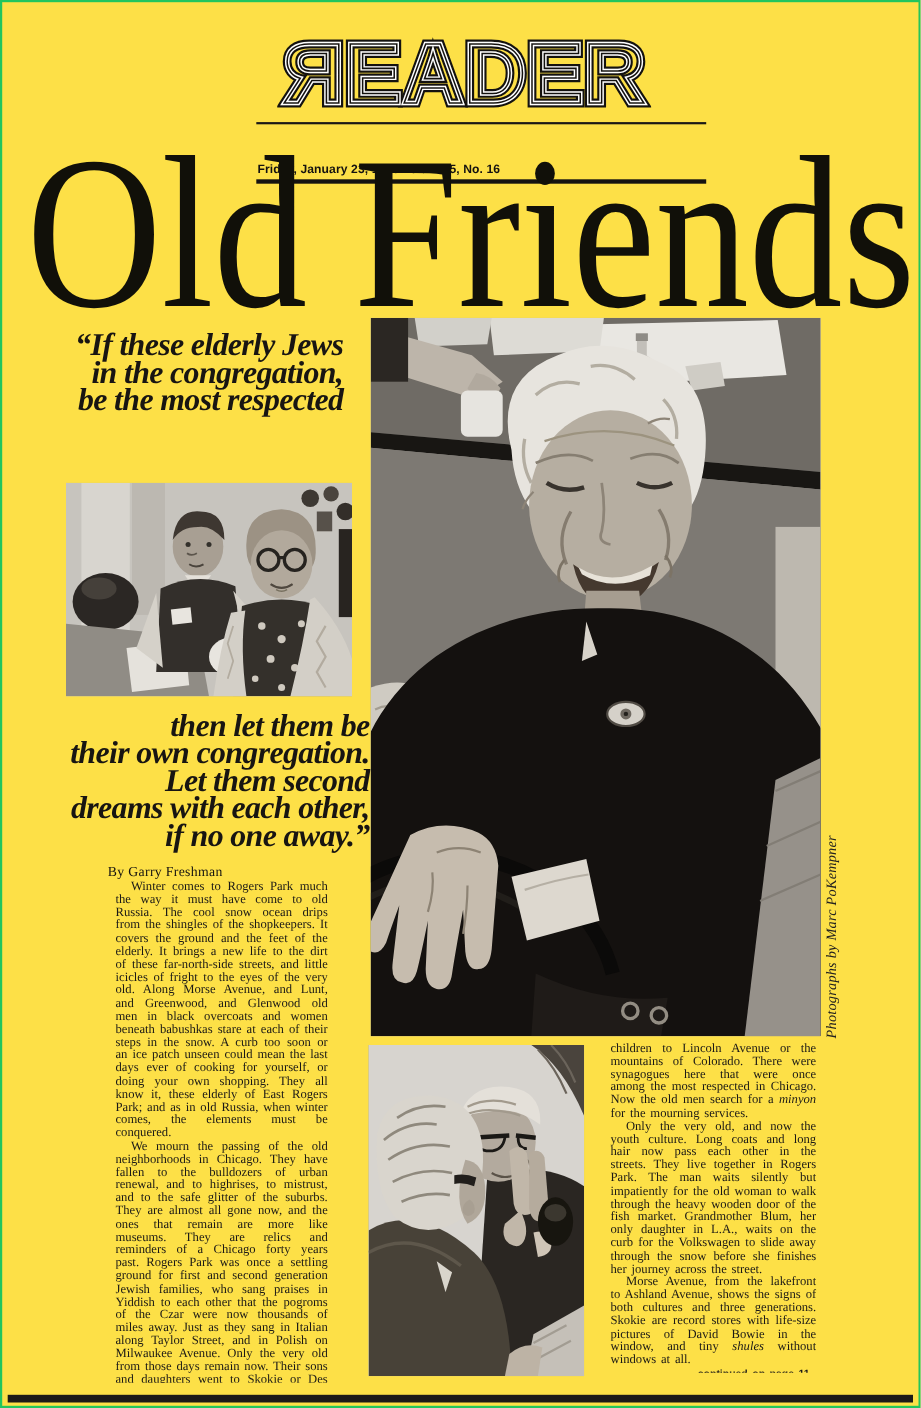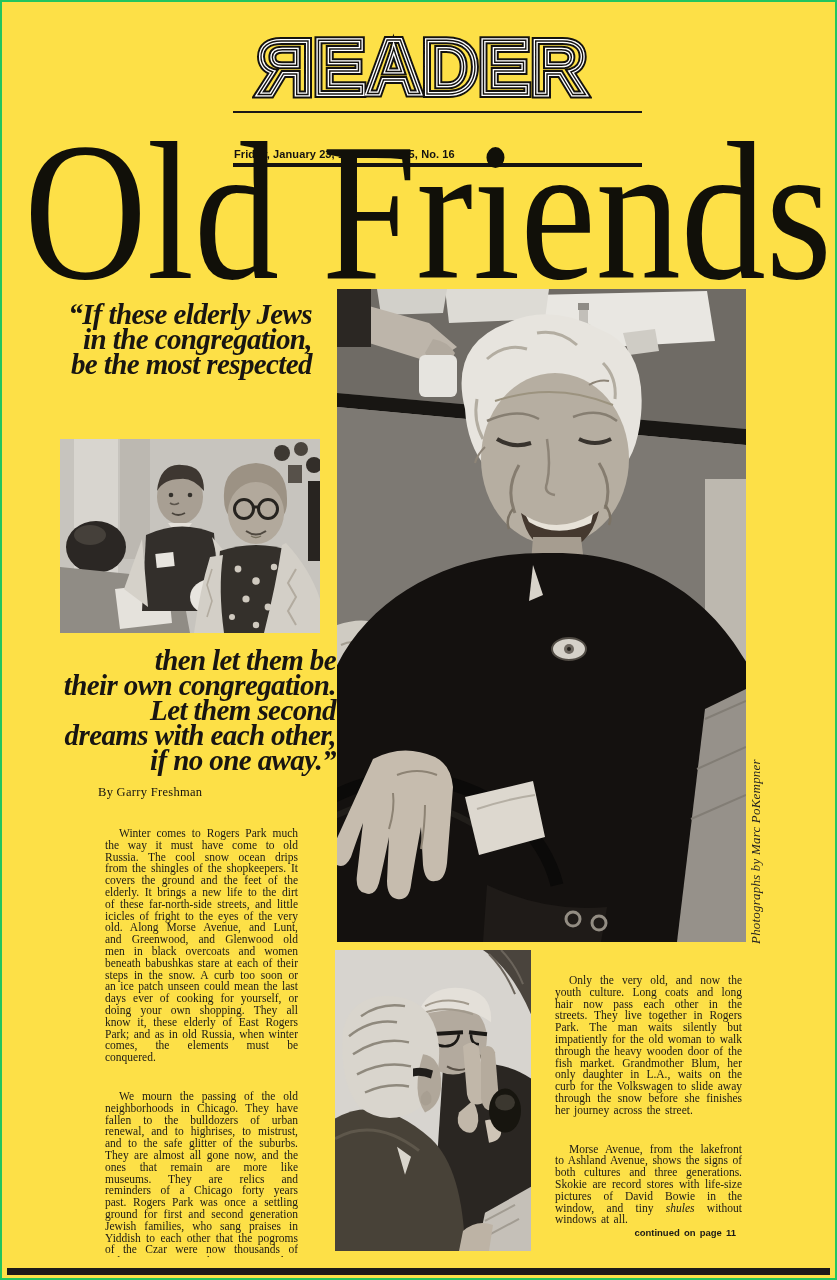--- a/index.html
+++ b/index.html
@@ -29,21 +29,21 @@
   .pq2{left:14px;top:646px;width:320px;}
 
   
   .byline{position:absolute;left:96px;top:783px;width:208px;text-align:left;
     font-size:12.5px;font-weight:normal;letter-spacing:0.3px;}
   .bodycol{position:absolute;font-size:11.5px;line-height:11.8px;text-align:justify;
     word-spacing:1.5px;color:#1b1916;}
   .col1{left:103px;top:799px;width:193px;height:456px;overflow:hidden;}
   .col2{left:553px;top:946px;width:187px;height:300px;overflow:hidden;}
   .bodycol p{margin:0;}
-  .bodycol p.indent{text-indent:14px;margin-top:27px;}
+  .bodycol p.indent{text-indent:14px;}
   .continued{margin-top:1px;text-align:right;padding-right:6px;
     font-family:"Liberation Sans",sans-serif;font-weight:bold;font-size:9.5px;}
 
   
   .photo{position:absolute;overflow:hidden;background:#b8b5b0;}
   .photo svg{display:block;}
   .photo-left{left:58px;top:437px;width:260px;height:194px;}
   .photo-main{left:335px;top:287px;width:409px;height:653px;}
   .photo-bottom{left:333px;top:948px;width:196px;height:301px;}
 
@@ -299,19 +299,20 @@
       <path d="M78 118 q10 -2 20 2 l-2 8 q-10 -4 -18 -2 Z" fill="#211e1b"></path>
       <path d="M92 140 q6 4 4 12 q-6 6 -10 0 q-2 -8 6 -12 Z" fill="#a89f92"></path>
 
       <polygon points="150,262 196,236 196,300 142,300" fill="#c5c0b8"></polygon>
       <path d="M150 270 l30 -16 M154 284 l30 -16" stroke="#a29c92" stroke-width="2"></path>
       <path d="M128 280 q14 -12 30 -6 l-4 26 l-30 0 Z" fill="#bdb3a5"></path>
     </svg>
   </div>
 
   <div class="bodycol col2">
+    <p><span>children to Lincoln Avenue or the mountains of Colorado. There were synagogues here that were once among the most respected in Chicago. Now the old men search for a </span><em>minyon</em><span> for the mourning services.</span></p>
     <p class="indent">Only the very old, and now the youth culture. Long coats and long hair now pass each other in the streets. They live together in Rogers Park. The man waits silently but impatiently for the old woman to walk through the heavy wooden door of the fish market. Grandmother Blum, her only daughter in L.A., waits on the curb for the Volkswagen to slide away through the snow before she finishes her journey across the street.</p>
     <p class="indent"><span>Morse Avenue, from the lakefront to Ashland Avenue, shows the signs of both cultures and three generations. Skokie are record stores with life-size pictures of David Bowie in the window, and tiny </span><em>shules</em><span> without windows at all.</span></p>
     <div class="continued">continued on page 11</div>
   </div>
 
   <div class="bottom-bar"></div>
 </div>
 
 </body></html>

